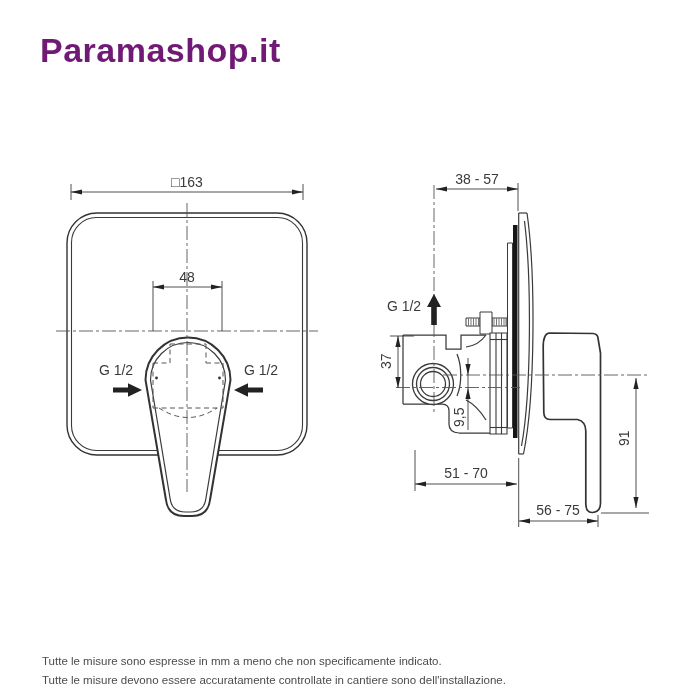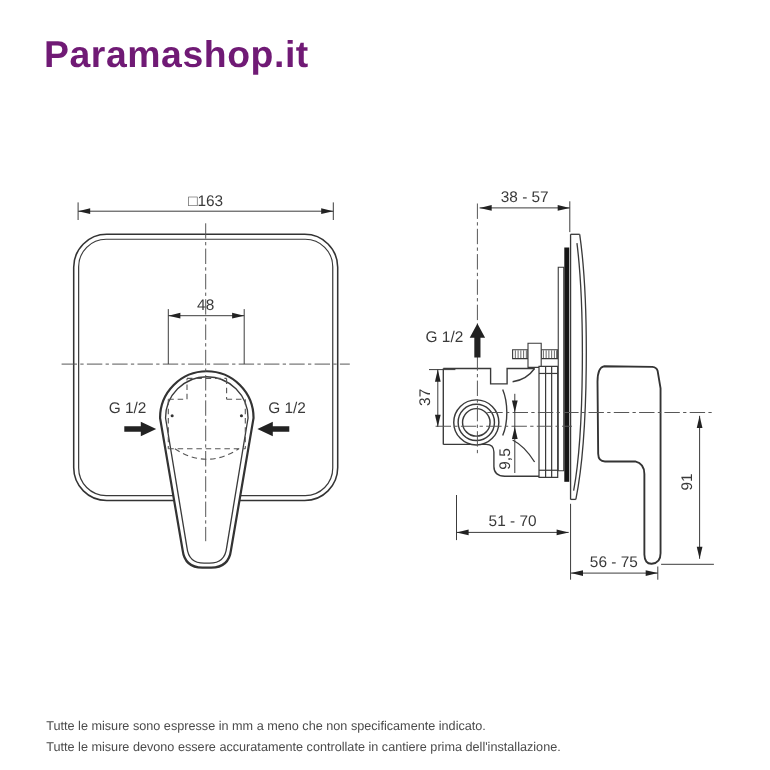--- a/index.html
+++ b/index.html
@@ -185,14 +185,14 @@
         <path d="M519,521 H598"></path>
     </g>
     <polygon points="519,521 530,518.4 530,523.6" fill="#222"></polygon>
     <polygon points="598,521 587,518.4 587,523.6" fill="#222"></polygon>
     <text x="558" y="515" text-anchor="middle">56 - 75</text>
   </g>
 </svg>
 
 <div class="footer">
   <p>Tutte le misure sono espresse in mm a meno che non specificamente indicato.</p>
-  <p>Tutte le misure devono essere accuratamente controllate in cantiere prima dell'installazione.</p>
+  <p>Tutte le misure devono essere accuratamente controllate in cantiere sono dell'installazione.</p>
 </div>
 
 </body></html>

